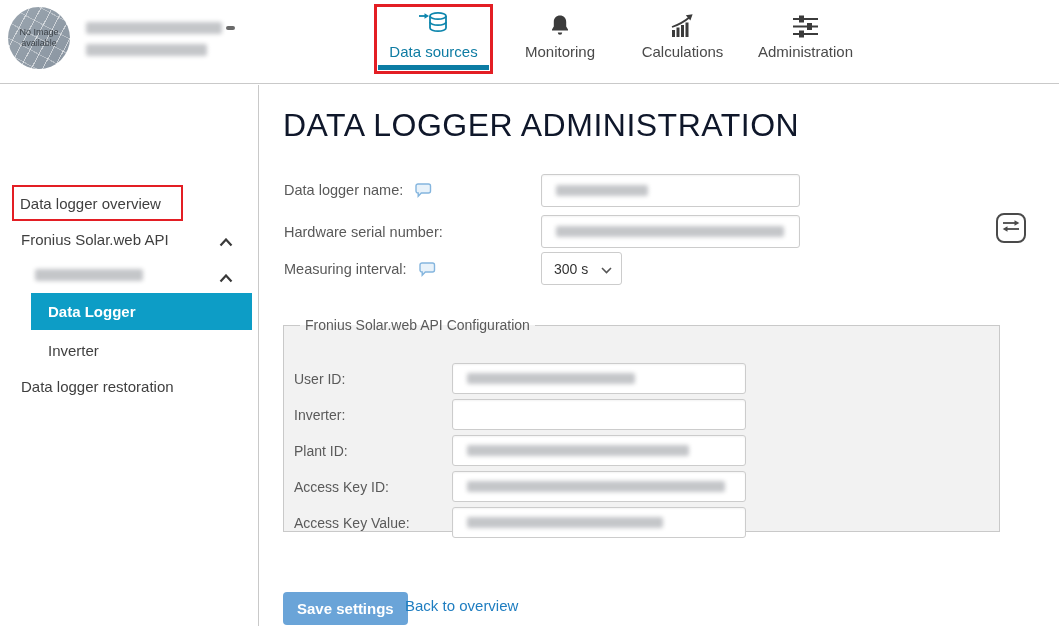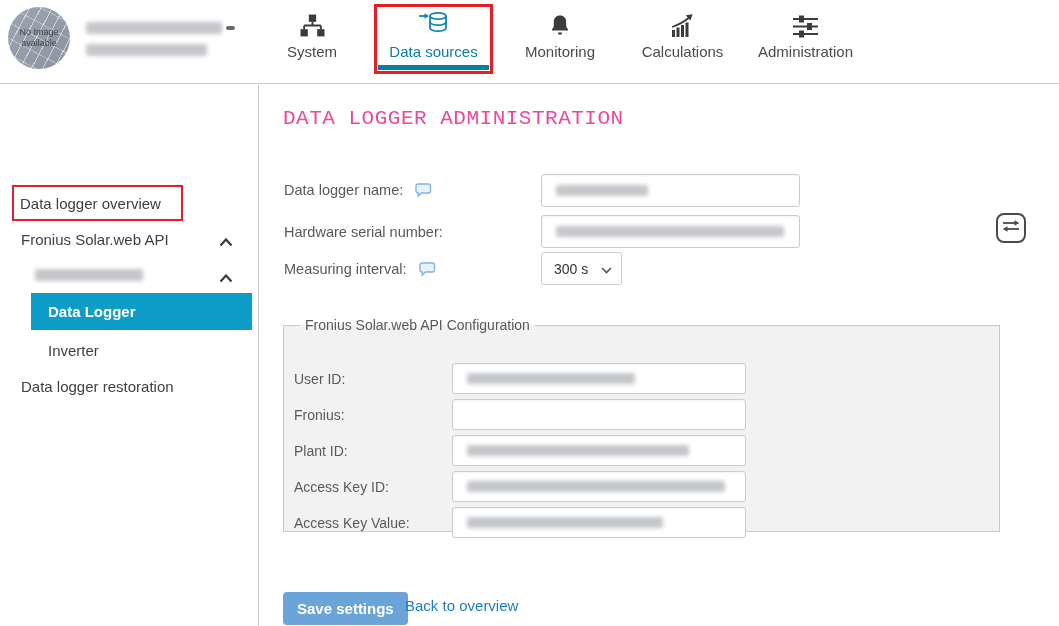--- a/index.html
+++ b/index.html
@@ -39,22 +39,22 @@
   .si-fronius { position:absolute; left:21px; top:146px; }
   .si-chevron-1 { position:absolute; left:219px; top:148px; cursor:pointer; }
   .si-redacted { position:absolute; left:35px; top:184px; }
   .si-chevron-2 { position:absolute; left:219px; top:184px; cursor:pointer; }
   .si-selected { position:absolute; left:31px; top:208px; width:221px; height:37px;
                  background:#0d9dc6; color:#fff; font-weight:bold; display:flex; align-items:center;
                  padding-left:17px; cursor:pointer; }
   .si-inverter { position:absolute; left:48px; top:257px; }
   .si-restore  { position:absolute; left:21px; top:293px; }
   
-  .page-title { position:absolute; left:283px; top:107px; font-size:21px; letter-spacing:.5px;
-                color:#ec4899; font-weight:400;font-family:Liberation Mono, monospace; }
+  .page-title { position:absolute; left:283px; top:107px; font-size:32px; letter-spacing:.5px;
+                color:#0f172a; font-weight:400; }
   .form-label { position:absolute; left:284px; font-size:14.5px; color:#595959; display:flex; align-items:center; gap:12px; }
   .tip { cursor:pointer; display:inline-flex; }
   .inp { position:absolute; background:#fff; border:1px solid #ccc; border-radius:3px;
          display:flex; align-items:center; padding-left:14px;
          box-shadow:inset 0 1px 2px rgba(0,0,0,.05); }
   .inp .redact { height:11px; }
   .select { position:absolute; left:541px; top:252px; width:81px; height:33px; background:#fff;
             border:1px solid #ccc; border-radius:3px; display:flex; align-items:center;
             justify-content:space-between; padding:0 9px 0 12px; font-size:14px; color:#333; cursor:pointer; }
   .swap-btn { position:absolute; left:996px; top:213px; width:30px; height:30px; border:2px solid #4a4a4a;
@@ -84,31 +84,20 @@
   <div class="title-block">
     <div class="title-line">
       <span class="redact" style="width:136px"></span>
       <span class="redact dark" style="width:9px;height:4px;filter:none;background:#6a6a6a"></span>
     </div>
     <div class="title-line">
       <span class="redact" style="width:121px"></span>
     </div>
   </div>
 
-  <div class="nav-item" style="left:272px;width:80px">
-    <span class="ni-icon">
-      <svg width="25" height="25" viewBox="0 0 24 24">
-        <rect x="8.5" y="1.5" width="7" height="7" fill="#3b3b3b"></rect>
-        <path d="M12 8.5 V12 M4 12 H20 M4 12 V15.5 M20 12 V15.5" stroke="#3b3b3b" stroke-width="1.8" fill="none"></path>
-        <rect x="0.5" y="15.5" width="7" height="7" fill="#3b3b3b"></rect>
-        <rect x="16.5" y="15.5" width="7" height="7" fill="#3b3b3b"></rect>
-      </svg>
-    </span>
-    <span>System</span>
-  </div>
 
   <div class="nav-annotation">
     <div class="nav-active-inner">
       <span class="ni-icon">
         <svg width="31" height="25" viewBox="0 0 31 25">
           <g stroke="#0e86ad" stroke-width="1.8" fill="none">
             <ellipse cx="20" cy="6" rx="8" ry="3.2"></ellipse>
             <path d="M12 6 v6 c0 1.8 3.6 3.2 8 3.2 s8 -1.4 8 -3.2 V6"></path>
             <path d="M12 12 v6 c0 1.8 3.6 3.2 8 3.2 s8 -1.4 8 -3.2 V12"></path>
             <line x1="1" y1="6" x2="7.5" y2="6"></line>
@@ -246,21 +235,21 @@
 </div>
 
 <fieldset class="api">
   <legend>Fronius Solar.web API Configuration</legend>
 
   <span class="fs-label" style="top:38px">User ID:</span>
   <div class="inp fs-inp" style="top:30px">
     <span class="redact" style="width:168px"></span>
   </div>
 
-  <span class="fs-label" style="top:74px">Fronius:</span>
+  <span class="fs-label" style="top:74px">Inverter:</span>
   <div class="inp fs-inp" style="top:66px">
     <span></span>
   </div>
 
   <span class="fs-label" style="top:110px">Plant ID:</span>
   <div class="inp fs-inp" style="top:102px">
     <span class="redact" style="width:222px"></span>
   </div>
 
   <span class="fs-label" style="top:146px">Access Key ID:</span>

